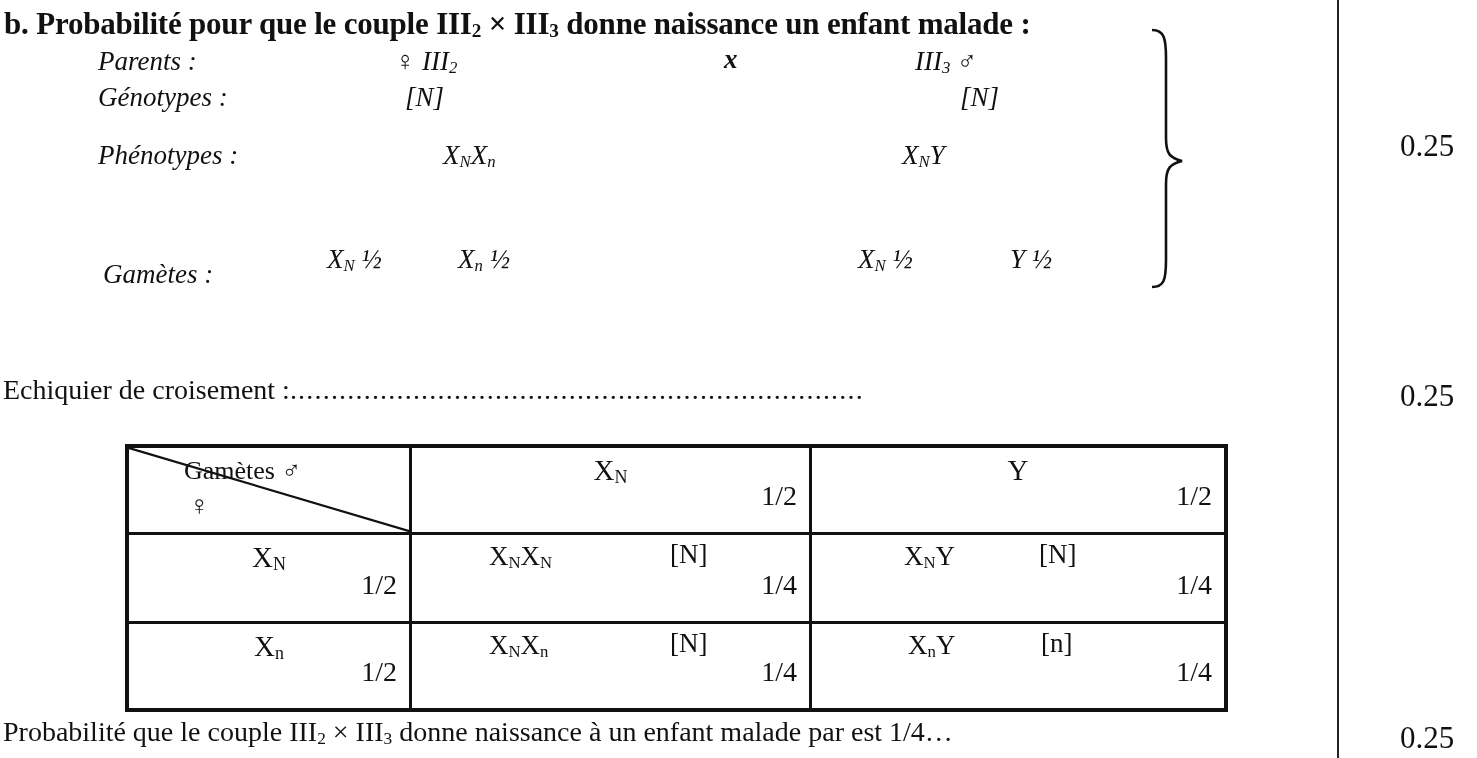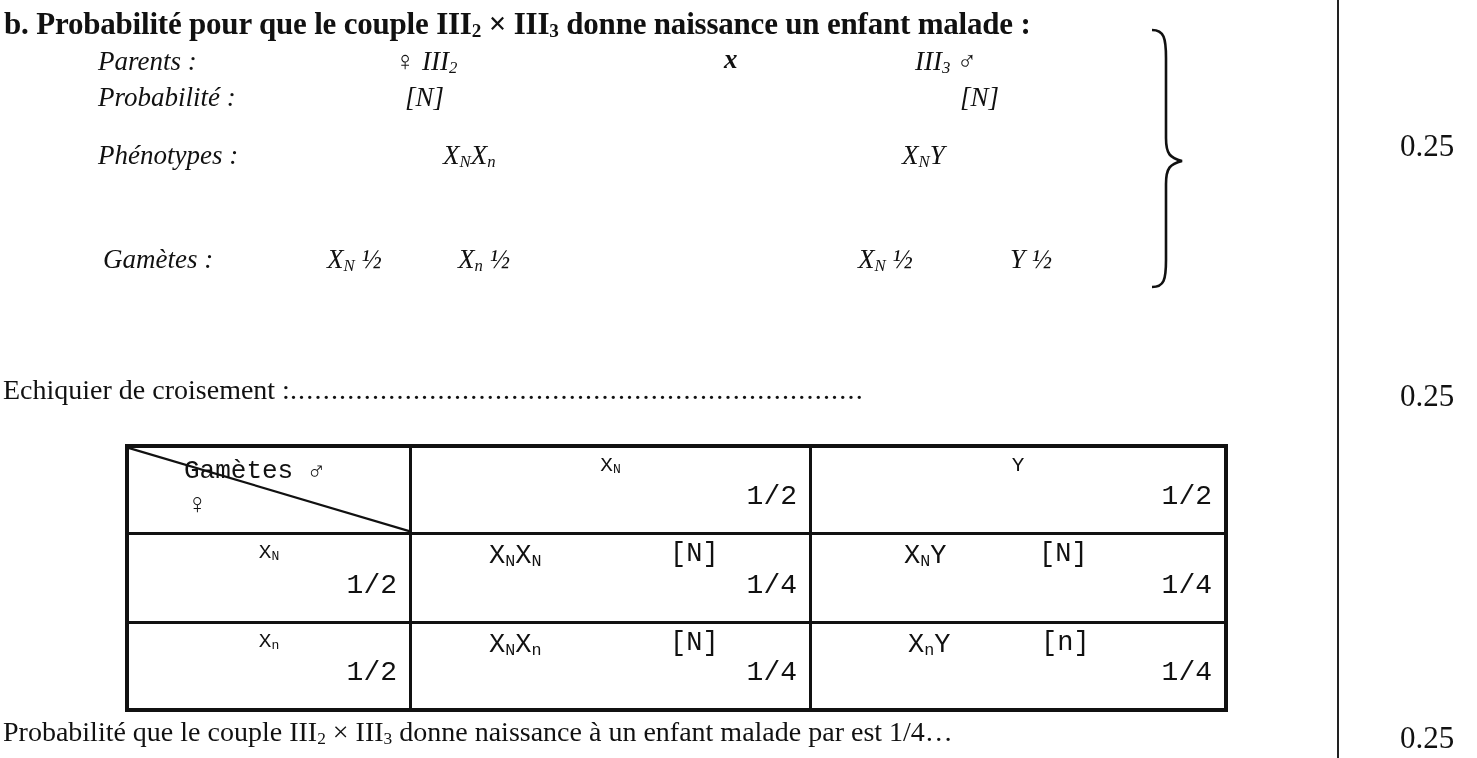--- a/index.html
+++ b/index.html
@@ -53,31 +53,30 @@
       left: 0; right: 0;
       display: flex;
     }
     .row.r0 { top: 0; height: 84px; border-bottom: 3px solid #111; }
     .row.r1 { top: 87px; height: 86px; border-bottom: 3px solid #111; }
     .row.r2 { top: 176px; height: 84px; }
     .cell {
       position: relative;
       box-sizing: border-box;
       height: 100%;
-      font-family: Liberation Mono, monospace;
     }
     .c0 { width: 283px; border-right: 3px solid #111; }
     .c1 { width: 400px; border-right: 3px solid #111; }
     .c2 { flex: 1; }
     .cell .main {
       position: absolute;
       top: 6px;
       left: 0; right: 0;
       text-align: center;
-      font-size: 21px;
+      font-size: 29px;
     }
     .cell .geno {
       position: absolute;
       top: 6px;
       font-size: 27px;
     }
     .cell .pheno {
       position: absolute;
       top: 4px;
       font-size: 27px;
@@ -117,33 +116,33 @@
 <div class="abs t27" style="left:395px; top:46px;">
   <span>♀</span>
   <span>III</span><sub>2</sub>
 </div>
 <div class="abs t27" style="left:724px; top:44px; font-weight:bold;">x</div>
 <div class="abs t27" style="left:915px; top:46px;">
   <span>III</span><sub>3</sub>
   <span>♂</span>
 </div>
 
-<div class="abs t27" style="left:98px; top:82px;">Probabilité :</div>
+<div class="abs t27" style="left:98px; top:82px;">Génotypes :</div>
 <div class="abs t27" style="left:405px; top:82px;">[N]</div>
 <div class="abs t27" style="left:960px; top:82px;">[N]</div>
 
 <div class="abs t27" style="left:98px; top:140px;">Phénotypes  :</div>
 <div class="abs t27" style="left:443px; top:140px;">
   <span>X</span><sub>N</sub><span>X</span><sub>n</sub>
 </div>
 <div class="abs t27" style="left:902px; top:140px;">
   <span>X</span><sub>N</sub><span>Y</span>
 </div>
 
-<div class="abs t27" style="left:103px; top:244px;">Gamètes :</div>
+<div class="abs t27" style="left:103px; top:259px;">Gamètes :</div>
 <div class="abs t27" style="left:327px; top:244px;">
   <span>X</span><sub>N</sub> <span>½</span>
 </div>
 <div class="abs t27" style="left:458px; top:244px;">
   <span>X</span><sub>n</sub> <span>½</span>
 </div>
 <div class="abs t27" style="left:858px; top:244px;">
   <span>X</span><sub>N</sub> <span>½</span>
 </div>
 <div class="abs t27" style="left:1010px; top:244px;">

